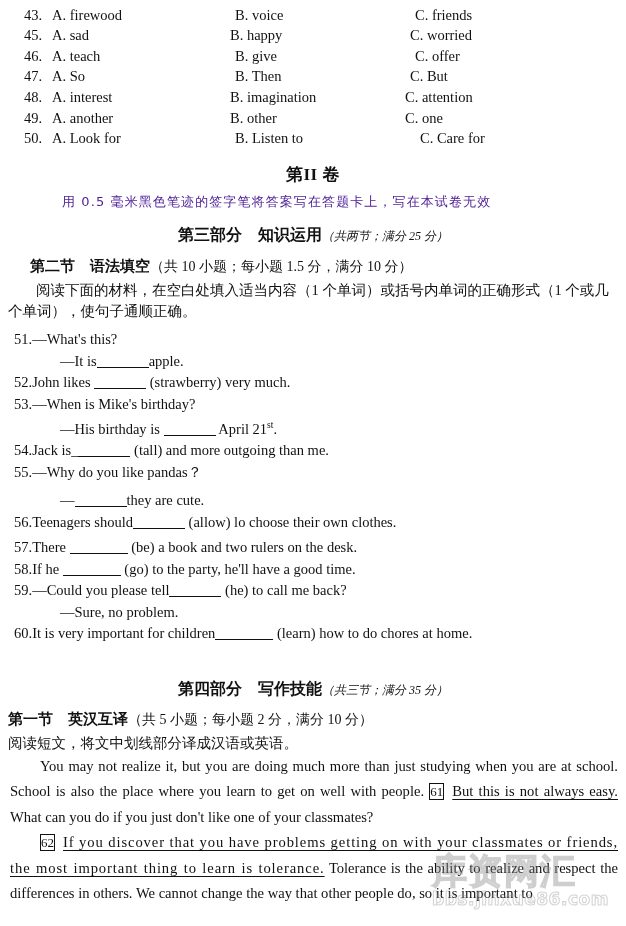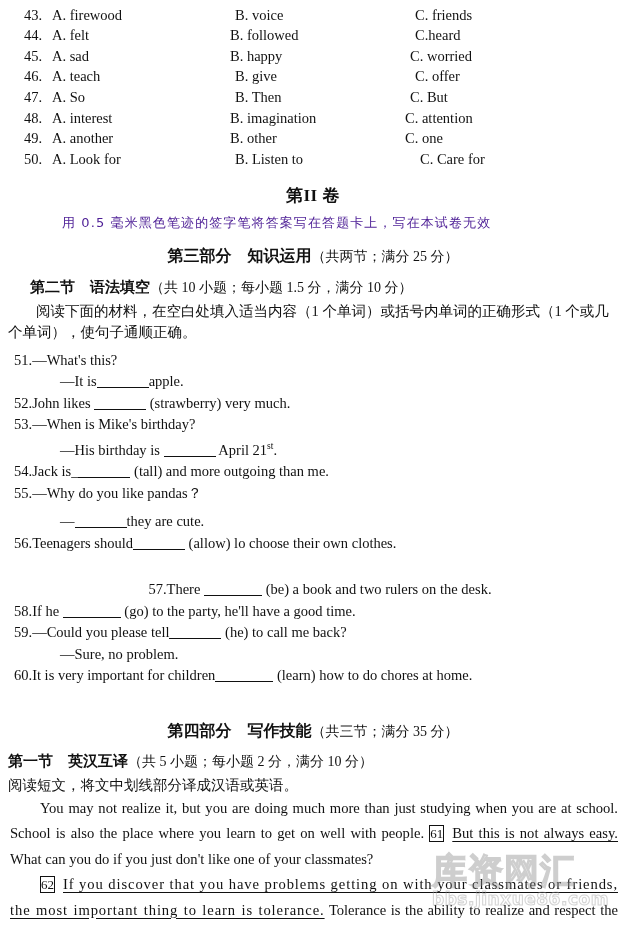--- a/index.html
+++ b/index.html
@@ -68,21 +68,22 @@
     letter-spacing: 1.1px;
     color: #4c1d95;
   }
   .part-head {
     font-weight: bold;
     font-size: 16px;
     margin-top: 14px;
   }
   .part-head .score {
     font-weight: normal;
-    font-size: 14px;
+    font-size: 12px;
+    font-style: italic;
   }
   .sec-head {
     font-size: 14.5px;
     margin-top: 11px;
     margin-left: 30px;
   }
   .sec-head b { font-size: 15px; }
   .sec-head .score { font-size: 14px; }
 
   .para {
@@ -95,21 +96,21 @@
   .para.indent { text-indent: 28px; }
 
   
   .q {
     font-size: 14.5px;
     line-height: 21.5px;
     margin-left: 14px;
     white-space: nowrap;
   }
   .q.sub { margin-left: 60px; }
-  .q.gap-top { margin-top: 25px; text-align: center; }
+  .q.gap-top { margin-top: 4px; }
   .q.gap-small { margin-top: 7px; }
   .blank {
     display: inline-block;
     border-bottom: 1px solid #111;
     width: 52px;
     vertical-align: -2px;
   }
   .blank.wide { width: 58px; }
   sup { font-size: 9.5px; vertical-align: super; }
 
@@ -181,26 +182,20 @@
 
   <div class="mc-block">
 
     <div class="mc-row">
       <span class="mc-num">43.</span>
       <span class="mc-a">A. firewood</span>
       <span class="mc-b opt-pad-1">B. voice</span>
       <span class="mc-c opt-pad-1">C. friends</span>
     </div>
 
-    <div class="mc-row">
-      <span class="mc-num">44.</span>
-      <span class="mc-a">A. felt</span>
-      <span class="mc-b">B. followed</span>
-      <span class="mc-c opt-pad-2">C.heard</span>
-    </div>
 
     <div class="mc-row">
       <span class="mc-num">45.</span>
       <span class="mc-a">A. sad</span>
       <span class="mc-b">B. happy</span>
       <span class="mc-c opt-pad-1">C. worried</span>
     </div>
 
     <div class="mc-row">
       <span class="mc-num">46.</span>

